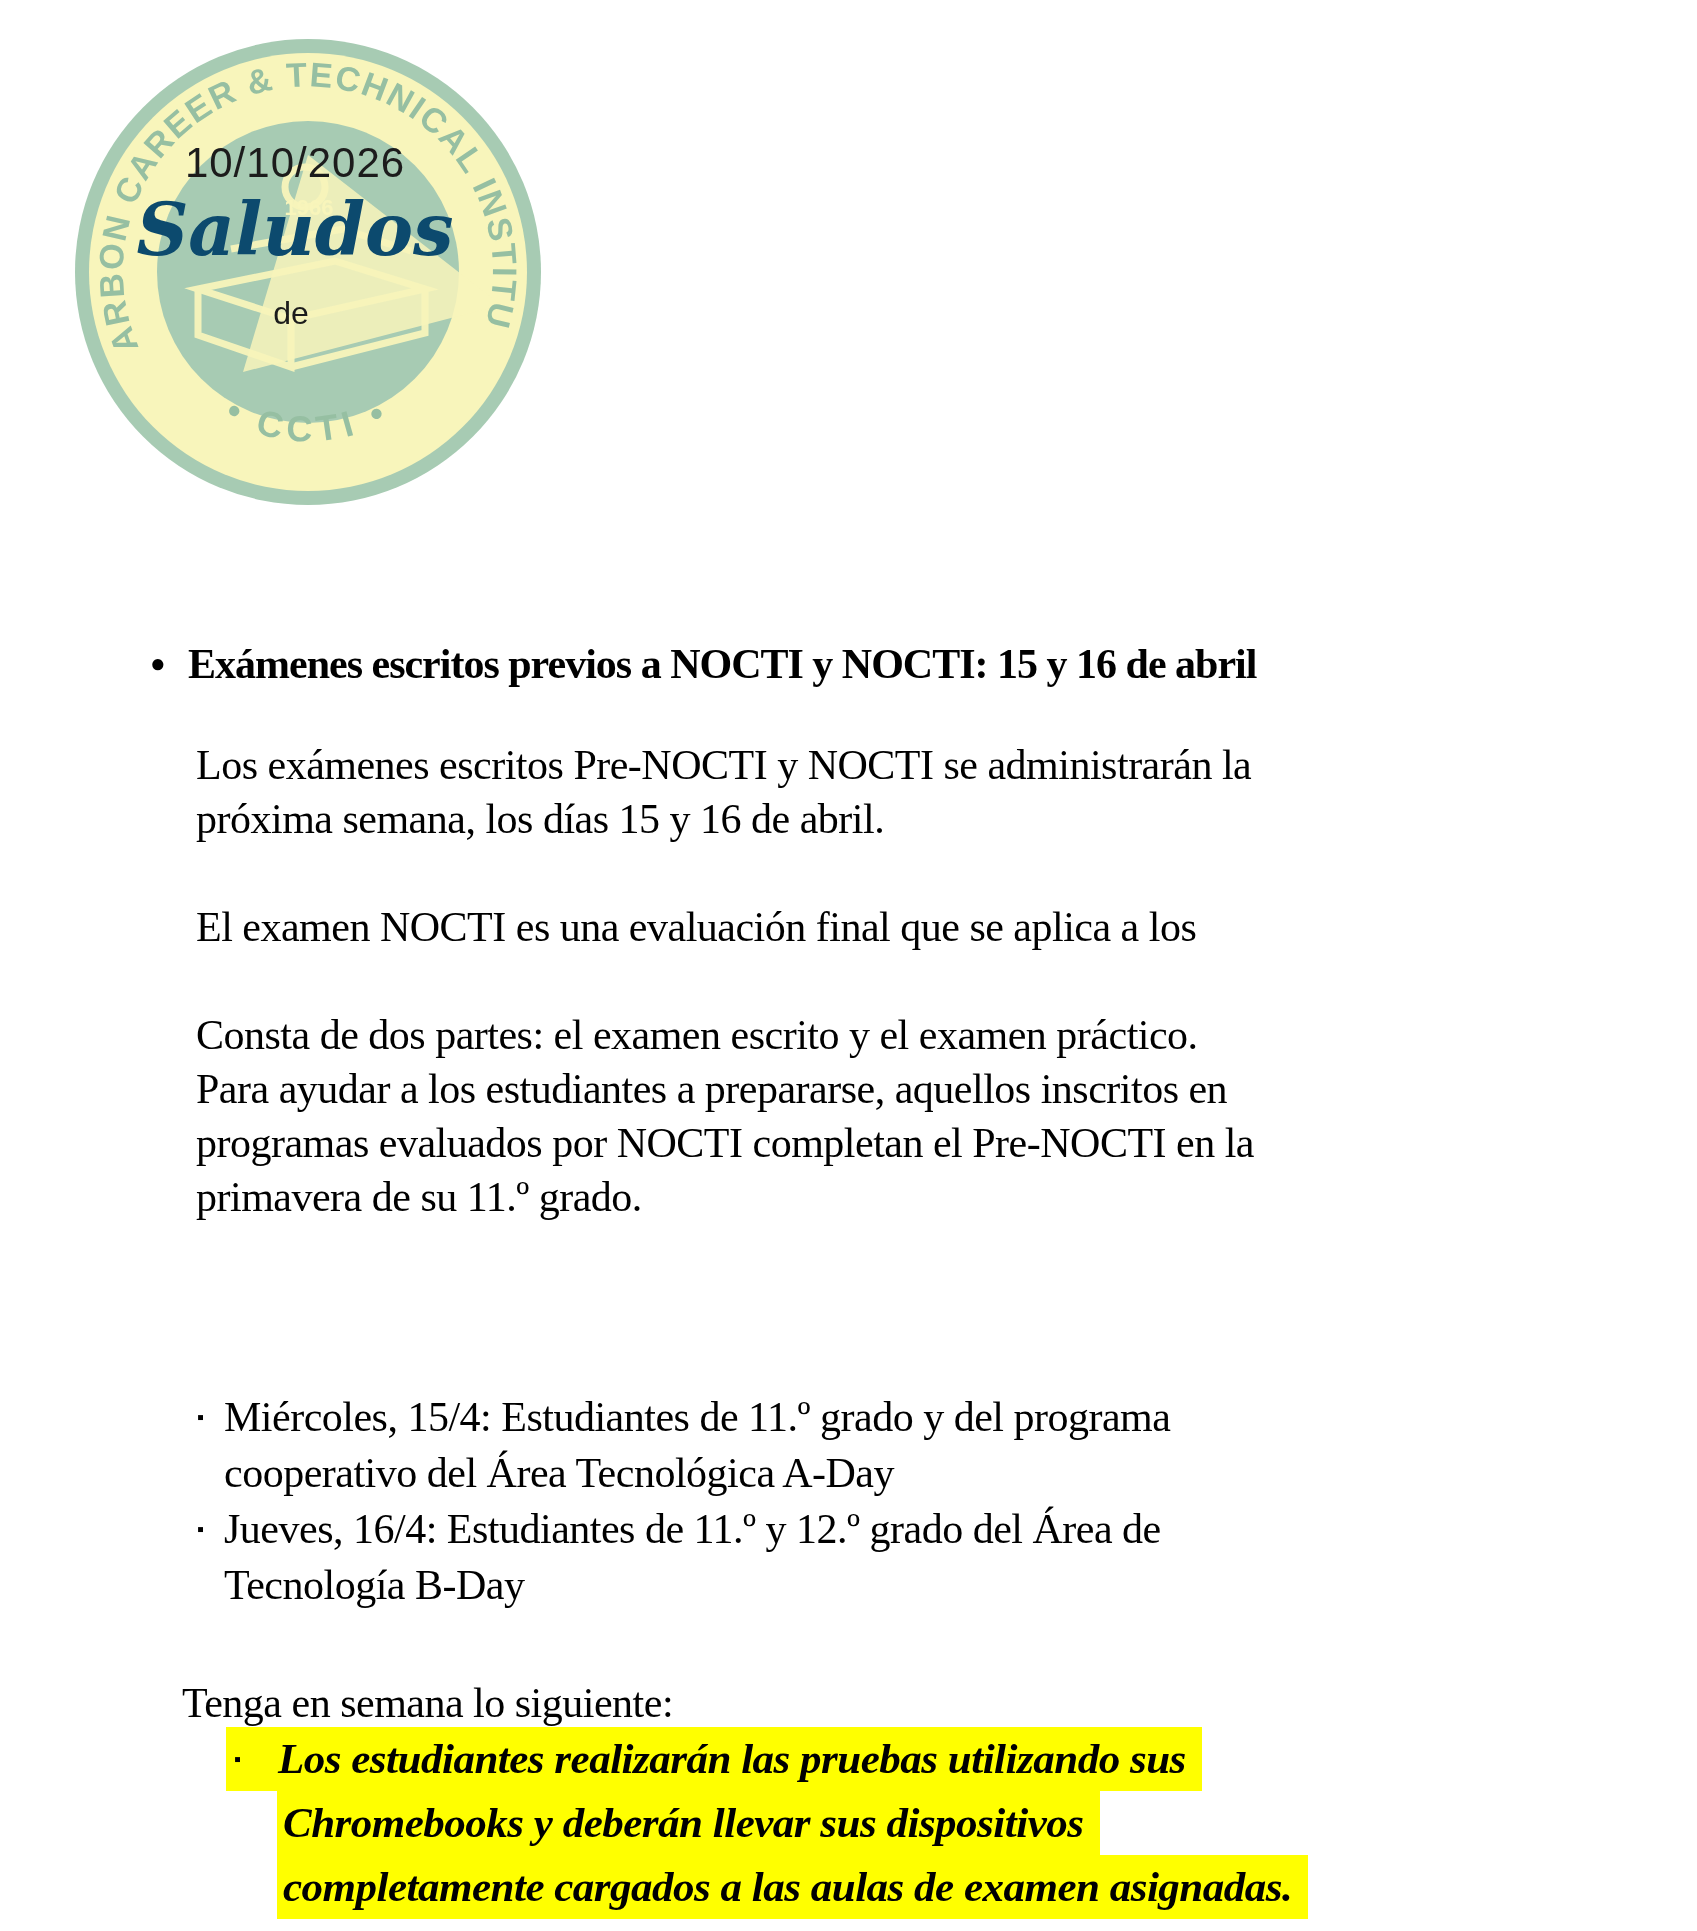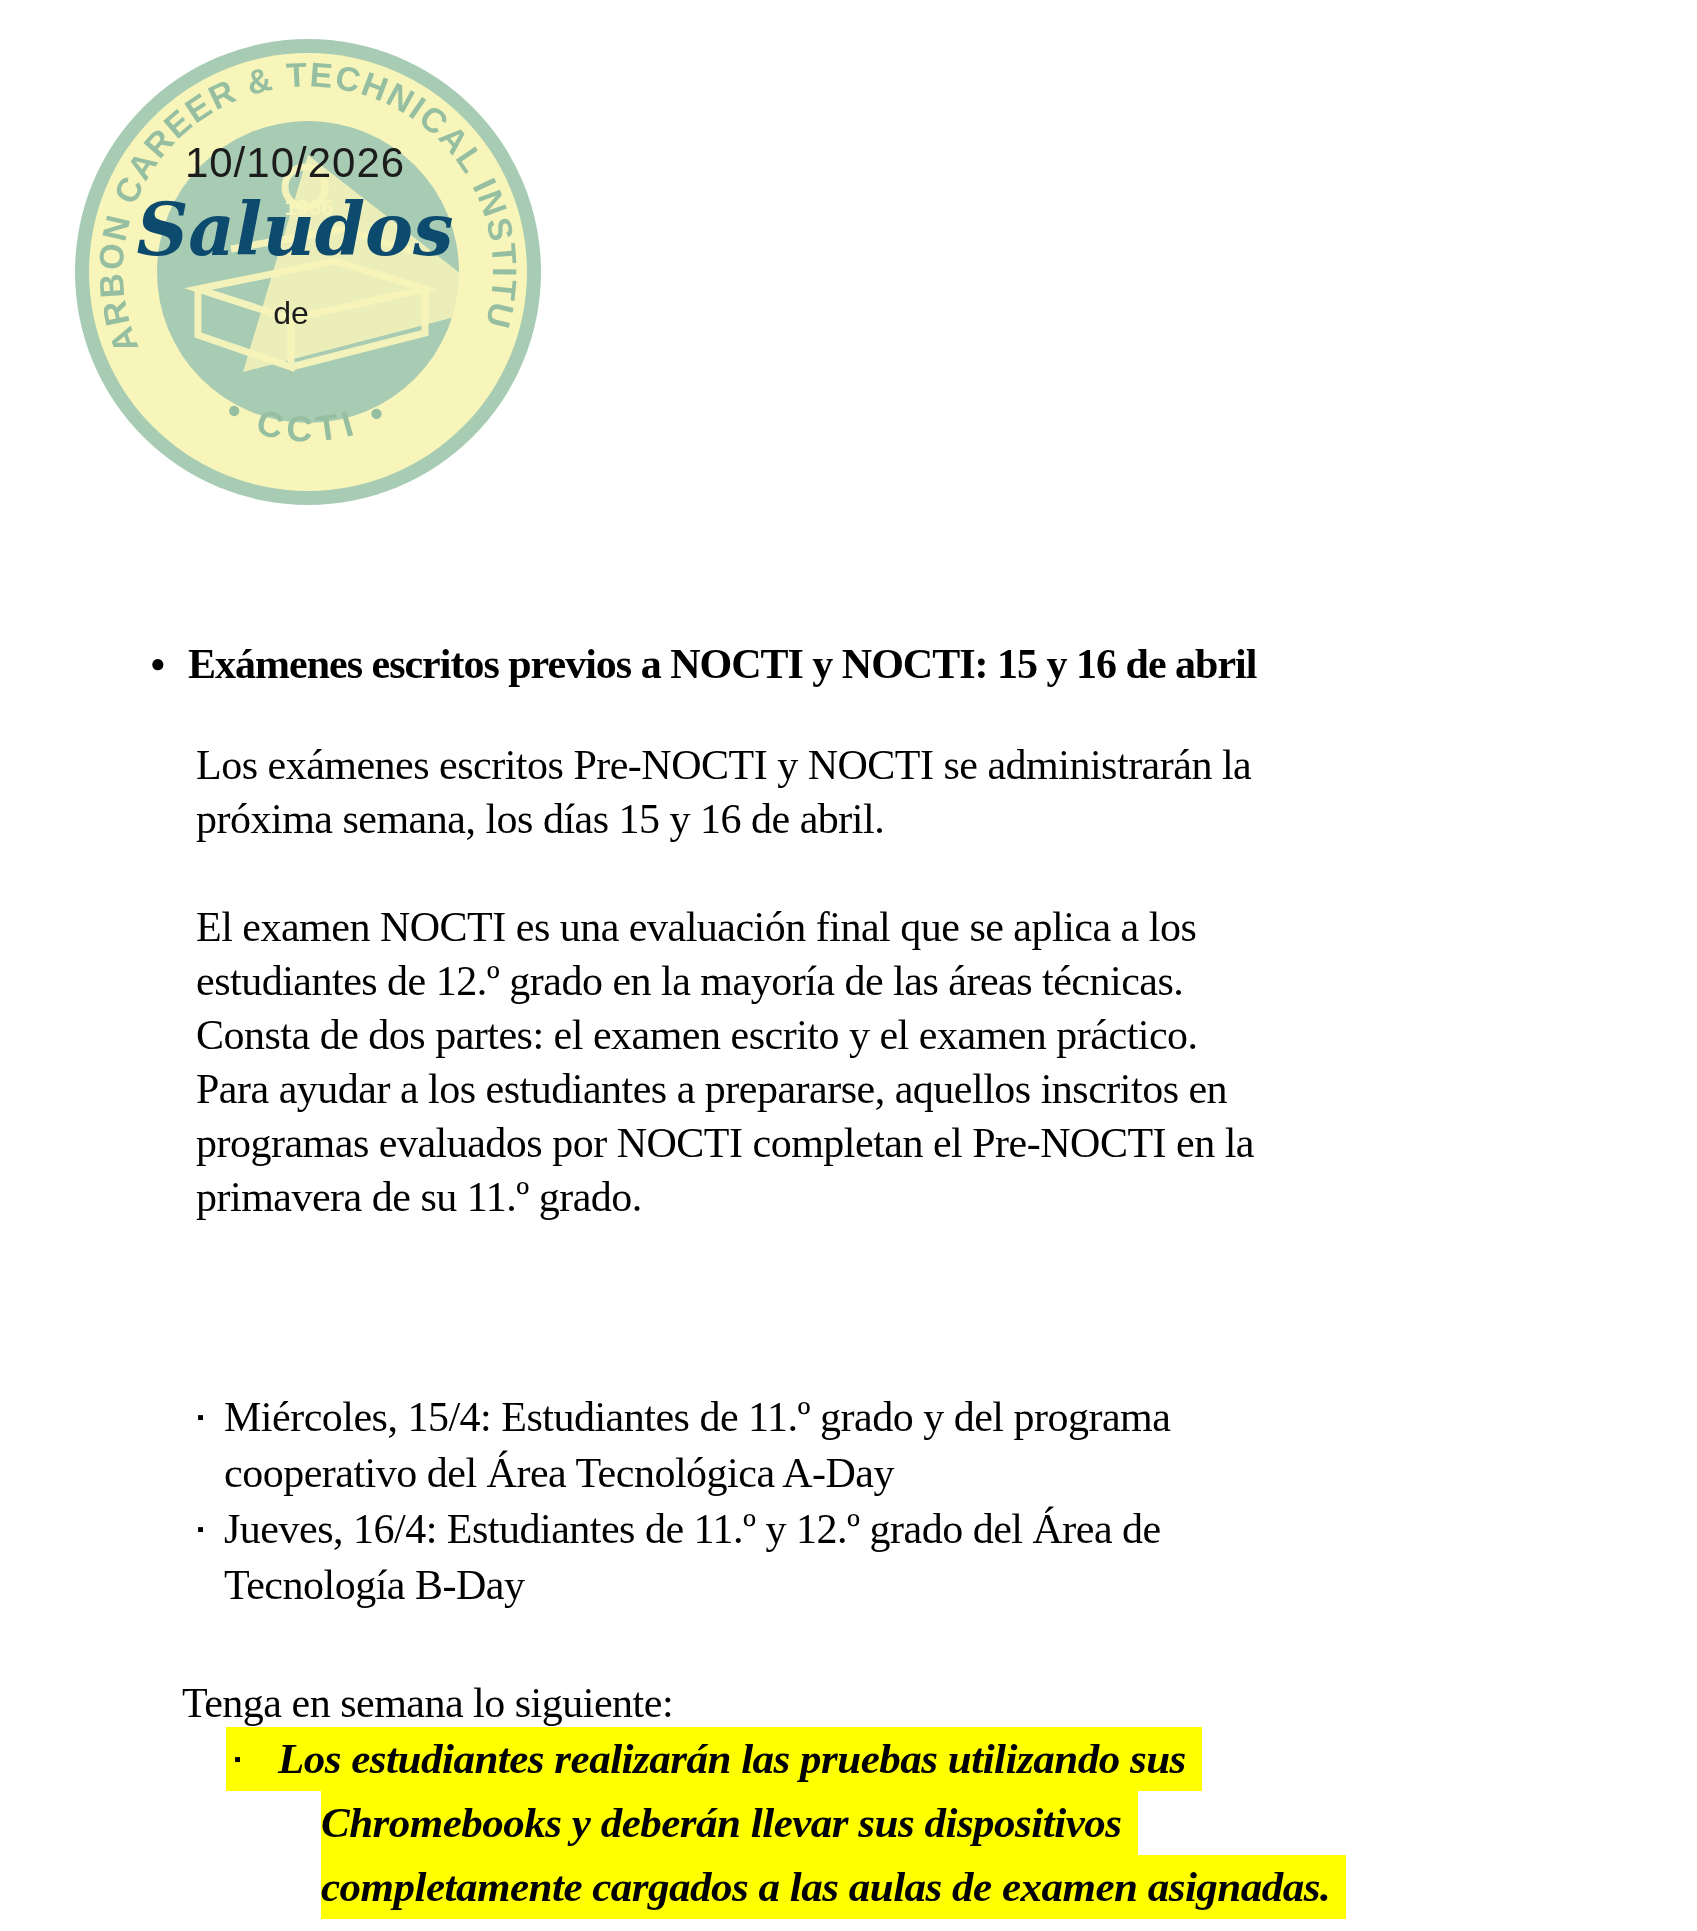--- a/index.html
+++ b/index.html
@@ -32,21 +32,21 @@
   .li-row{position:absolute;left:197px;display:flex;align-items:center;white-space:pre;}
   .li-marker{font-size:20px;width:27px;flex:0 0 27px;line-height:54px;}
   .li-text{font-size:42px;line-height:54px;letter-spacing:-0.5px;}
   .li-cont{position:absolute;left:224px;font-size:42px;line-height:54px;
            letter-spacing:-0.5px;white-space:pre;}
 
   .hl-row{position:absolute;display:flex;align-items:center;background:var(--hl,#ffff00);
           font-style:italic;font-weight:bold;font-size:43px;line-height:64px;
           letter-spacing:-0.5px;white-space:pre;padding-right:16px;}
   .hl-marker{font-style:normal;font-size:20px;width:44px;flex:0 0 44px;padding-left:8px;}
-  .hl-cont{padding-left:0;margin-left:44px;}
+  .hl-cont{padding-left:6px;}
 </style>
 </head>
 <body>
 
 <div class="page">
 
   <div class="logo">
     <svg width="470" height="470" viewBox="0 0 470 470">
       <circle cx="235" cy="235" r="233" fill="var(--seal-green,#a7cbb3)"></circle>
       <circle cx="235" cy="235" r="219" fill="var(--seal-yellow,#f8f5bb)"></circle>
@@ -84,21 +84,20 @@
 
   <div class="h-row">
     <span class="h-bullet">●</span>
     <span>Exámenes escritos previos a NOCTI y NOCTI: 15 y 16 de abril</span>
   </div>
 
   <div class="line" style="top:738px">Los exámenes escritos Pre-NOCTI y NOCTI se administrarán la</div>
   <div class="line" style="top:792px">próxima semana, los días 15 y 16 de abril.</div>
 
   <div class="line" style="top:900px">El examen NOCTI es una evaluación final que se aplica a los</div>
-  <div class="line" style="top:954px">estudiantes de 12.º grado en la mayoría de las áreas técnicas.</div>
   <div class="line" style="top:1008px">Consta de dos partes: el examen escrito y el examen práctico.</div>
   <div class="line" style="top:1062px">Para ayudar a los estudiantes a prepararse, aquellos inscritos en</div>
   <div class="line" style="top:1116px">programas evaluados por NOCTI completan el Pre-NOCTI en la</div>
   <div class="line" style="top:1170px">primavera de su 11.º grado.</div>
 
 
   <div class="li-row" style="top:1390px">
     <span class="li-marker">▪</span>
     <span class="li-text">Miércoles, 15/4: Estudiantes de 11.º grado y del programa</span>
   </div>

